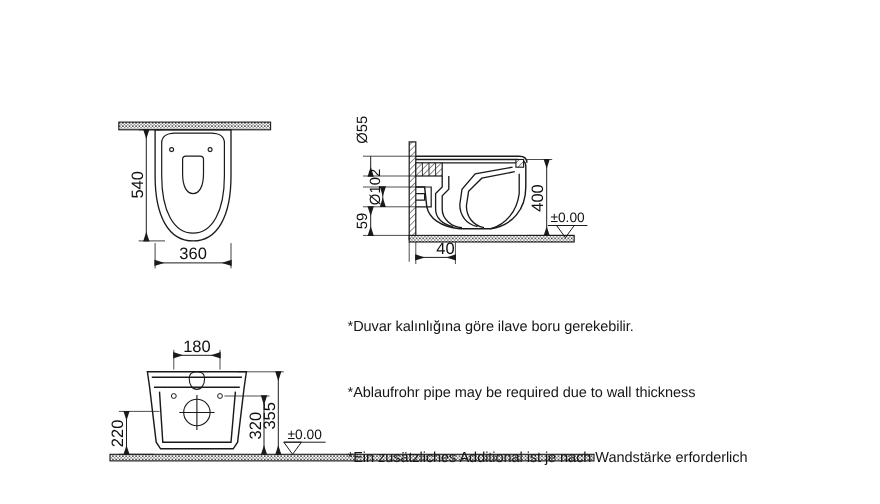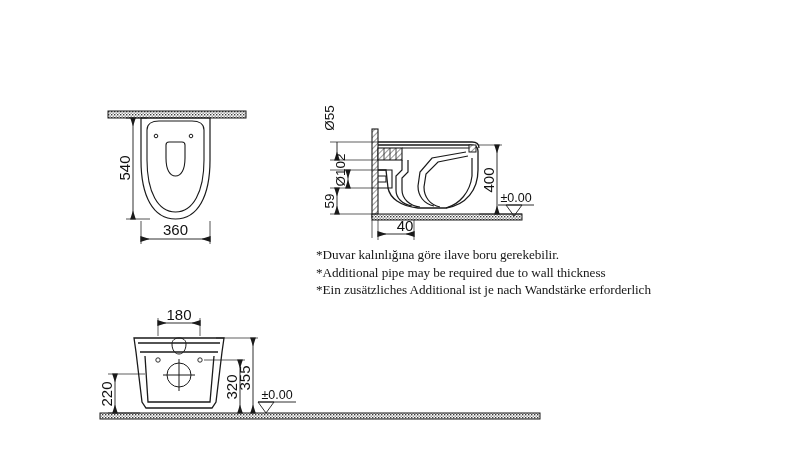--- a/index.html
+++ b/index.html
@@ -19,26 +19,27 @@
     position: absolute;
     inset: 0;
   }
   .notes {
     position: absolute;
     left: 316px;
     top: 246px;
     width: 440px;
   }
   .note-line {
-    font-family: Liberation Serif, serif;
+    font-family: Liberation Sans, sans-serif;
     font-size: 13.2px;
     line-height: 17.6px;
     color: #161616;
     white-space: nowrap;
     letter-spacing: -0.05px;
+    margin-top: 42px;
   }
   svg text {
     font-family: "Liberation Sans", sans-serif;
     fill: #111111;
   }
   .dim-label {
     font-size: 15px;
   }
   .dim-label-sm {
     font-size: 13.5px;
@@ -279,15 +280,15 @@
     <g>
       <text class="datum-label" x="277" y="399" text-anchor="middle">±0.00</text>
       <line x1="258" y1="402" x2="296" y2="402" stroke="#1a1a1a" stroke-width="0.9"></line>
       <path d="M258,402 L274,402 L266,413 Z" fill="none" stroke="#1a1a1a" stroke-width="0.9"></path>
     </g>
   </g>
 </svg>
 
 <div class="notes">
   <div class="note-line">*Duvar kalınlığına göre ilave boru gerekebilir.</div>
-  <div class="note-line">*Additional pipe may be required due to wall thickness</div>
+  <div class="note-line">*Ablaufrohr pipe may be required due to wall thickness</div>
   <div class="note-line">*Ein zusätzliches Additional ist je nach Wandstärke erforderlich</div>
 </div>
 
 </body></html>

